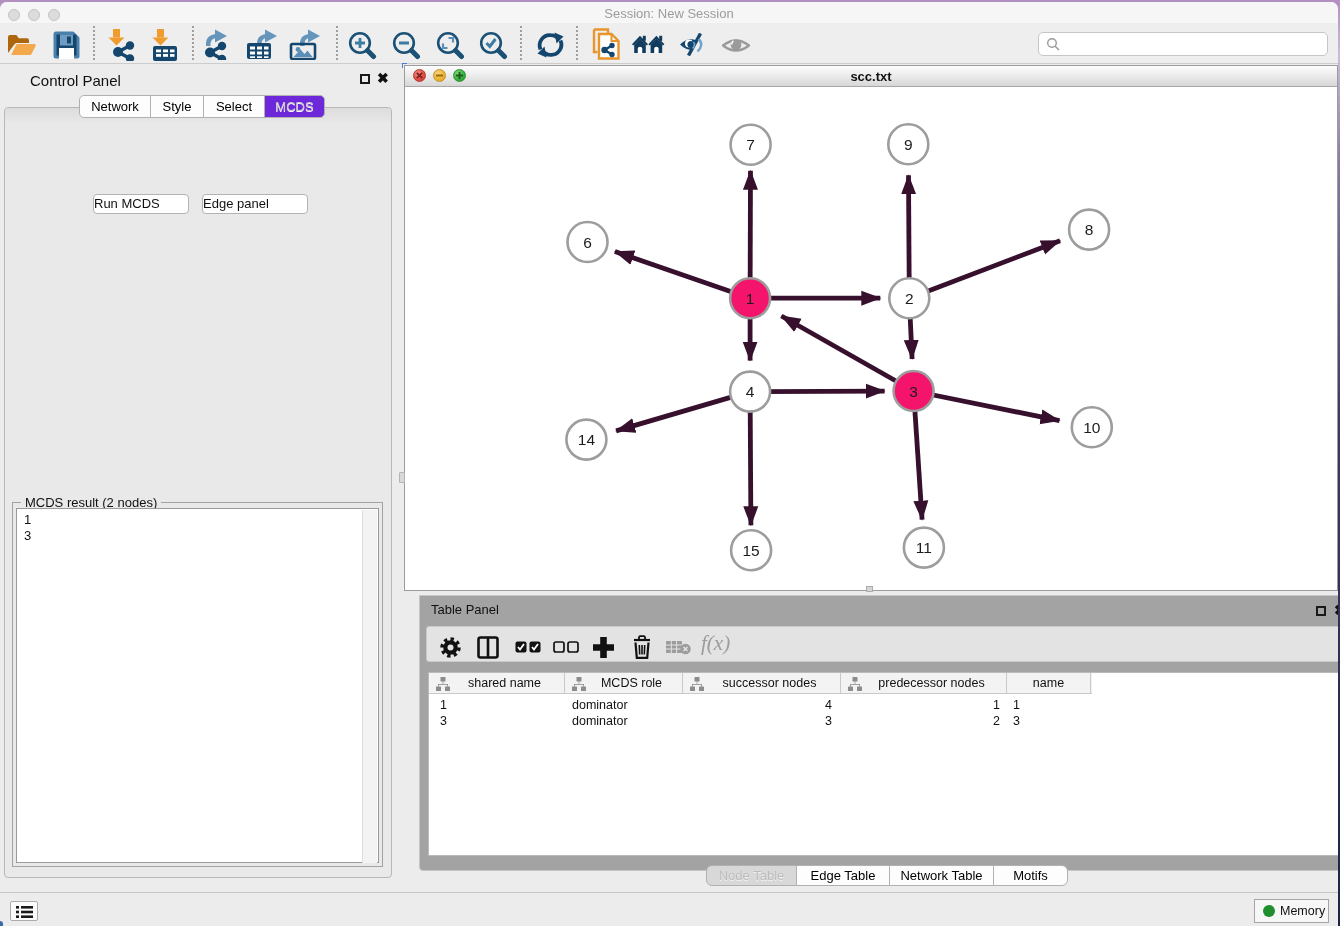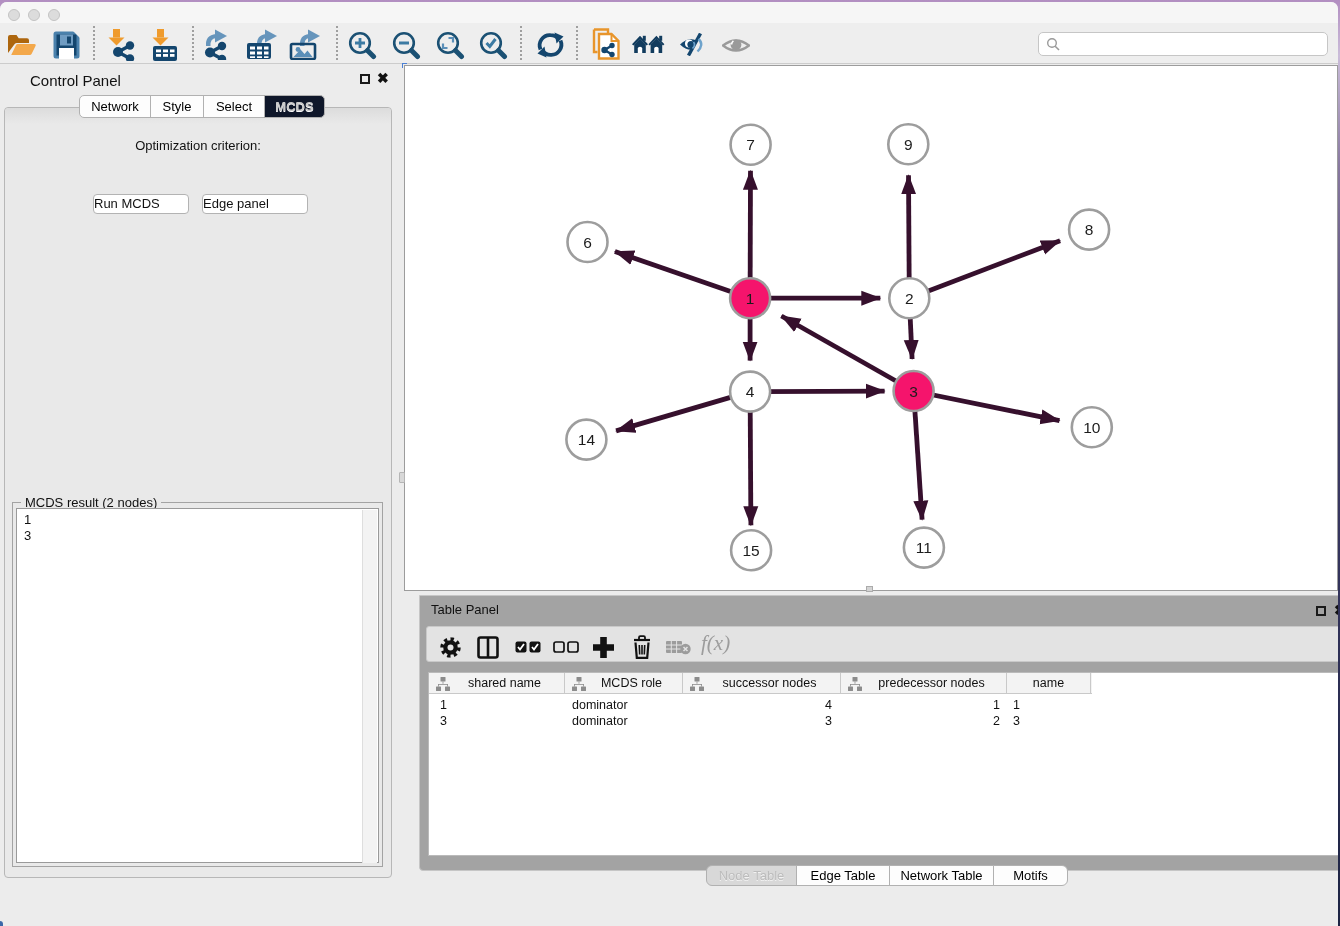--- a/index.html
+++ b/index.html
@@ -12,21 +12,21 @@
 #toolbar { position:absolute; left:0; top:21px; width:1338px; height:41px; background:#eeeeee; border-bottom:1px solid #cccccc; }
 .sep { position:absolute; top:3px; height:34px; width:0; border-left:2px dotted #9f9f9f; }
 .ticon { position:absolute; top:0; }
 #searchbox { position:absolute; left:1038px; top:9px; width:290px; height:24px; background:#fff; border:1px solid #c6c6c6; border-radius:5px; }
 
 #cp-title { position:absolute; left:30px; top:70px; font-size:15px; color:#111; }
 .wbtn-sq { position:absolute; width:10px; height:10px; border:2px solid #1a1a1a; background:transparent; }
 .wbtn-x { position:absolute; font-size:14px; font-weight:bold; color:#111; line-height:12px; }
 .tabs { position:absolute; height:22px; }
 .tab { position:absolute; top:0; height:23px; background:#fdfdfd; border:1px solid #b1b1b1; font-size:13px; color:#000; text-align:center; line-height:21px; }
-.tab.sel { background:#0f172a; color:#c9c9c9; text-shadow:0 1px 0 #fbfbfb;font-weight:bold; }
+.tab.sel { background:#6d28d9; color:#c9c9c9; text-shadow:0 1px 0 #fbfbfb; }
 #tabpane { position:absolute; left:4px; top:105px; width:388px; height:771px; background:#e9e9e9; border:1px solid #b7b7b7; border-radius:4px; }
 #tabpane .topshade { position:absolute; left:0; top:0; width:100%; height:16px; background:linear-gradient(#dcdcdc,#e9e9e9); border-radius:4px 4px 0 0; }
 #optlabel { position:absolute; left:0; top:136px; width:396px; text-align:center; font-size:13px; color:#111; }
 #combo { position:absolute; left:43px; top:157px; width:312px; height:22px; background:#fff; border:1px solid #b3b3b3; border-radius:5px; font-size:13px; color:#111; line-height:20px; padding-left:12px; }
 .btn { position:absolute; height:20px; background:#fff; border:1px solid #b3b3b3; border-radius:4px; font-size:13px; color:#111; line-height:18px; }
 #grp { position:absolute; left:12px; top:500px; width:371px; height:365px; border:1px solid #a3a3a3; }
 #grp-label { position:absolute; left:21px; top:493px; background:#e9e9e9; padding:0 4px; font-size:13px; color:#111; }
 #grp-inner { position:absolute; left:16px; top:506px; width:363px; height:355px; background:#fff; border:1px solid #9a9a9a; font-size:13px; color:#111; line-height:16px; padding:3px 0 0 7px; }
 #grp-scroll { position:absolute; right:1px; top:1px; width:15px; height:353px; background:#f3f3f3; border-left:1px solid #dedede; }
 
@@ -52,20 +52,21 @@
 #listbtn { position:absolute; left:10px; top:8px; width:28px; height:20px; background:#fbfbfb; border:1px solid #ababab; border-radius:2px; }
 #membtn { position:absolute; left:1254px; top:6px; width:75px; height:24px; background:#f7f7f7; border:1px solid #a5a5a5; font-size:12.5px; color:#111; }
 </style>
 </head>
 <body>
 <div id="win">
   <div id="titlebar">
     <div class="tl" style="left:8px;"></div>
     <div class="tl" style="left:28px;"></div>
     <div class="tl" style="left:48px;"></div>
+    <div id="title">Session: New Session</div>
   </div>
   <div id="toolbar">
     <div class="sep" style="left:93px;"></div>
     <div class="sep" style="left:192px;"></div>
     <div class="sep" style="left:336px;"></div>
     <div class="sep" style="left:520px;"></div>
     <div class="sep" style="left:576px;"></div>
     <svg class="ticon" style="left:7px; top:11px;" width="30" height="22" viewBox="0 0 30 22">
       <path d="M1 19 V3 q0-2 2-2 h6.5 l2.2 3.2 h8.3 q2 0 2 2 V9 H9.5 q-1.6 0-2.2 1.5 Z" fill="#ad660e"></path>
       <path d="M4.2 21 l4.6-9.6 q0.6-1.3 2-1.3 h16.4 q2.2 0 1.3 2 l-3.8 7.6 q-0.6 1.3-2 1.3 Z" fill="#f3a84b"></path>
@@ -224,30 +225,40 @@
   <div class="wbtn-x" style="left:377px; top:70px;">✖</div>
   <div id="tabpane">
       <div class="topshade"></div>
     </div>
   <div class="tabs" style="left:0; top:93px;">
     <div class="tab" style="left:79px; width:72px; border-radius:5px 0 0 5px;">Network</div>
     <div class="tab" style="left:150px; width:54px;">Style</div>
     <div class="tab" style="left:203px; width:62px;">Select</div>
     <div class="tab sel" style="left:264px; width:61px; border-radius:0 5px 5px 0;">MCDS</div>
   </div>
-  <div id="optlabel">Optimization criterion:</div>
   <div class="btn" style="left:93px; top:192px; width:96px;">Run MCDS</div>
   <div class="btn" style="left:202px; top:192px; width:106px;">Edge panel</div>
   <div id="grp"></div>
   <div id="grp-label">MCDS result (2 nodes)</div>
   <div id="grp-inner">1<br>3<div id="grp-scroll"></div></div>
 
   <div style="position:absolute; left:402px; top:61px; width:5px; height:5px; background:#4a7fd4;"></div>
   <div style="position:absolute; left:403px; top:62px; width:4px; height:4px; background:#ececec;"></div>
   <div id="netframe">
+    <div id="nettitle">
+      <div class="light" style="left:8px; background:radial-gradient(circle at 35% 30%, #f08f84, #e14840 60%, #c23830); border:0.5px solid #b33b33;"></div>
+      <div class="light" style="left:28px; background:radial-gradient(circle at 35% 30%, #f7d37a, #eeb22f 60%, #d89a22); border:0.5px solid #c1922a;"></div>
+      <div class="light" style="left:48px; background:radial-gradient(circle at 35% 30%, #7fd47a, #35ad3c 60%, #2a9431); border:0.5px solid #2f9238;"></div>
+      <svg width="70" height="19" style="position:absolute; left:0; top:0;" viewBox="0 0 70 19">
+        <path d="M11.8 6.8 L17.2 12.2 M17.2 6.8 L11.8 12.2" stroke="#7d201a" stroke-width="1.7"></path>
+        <path d="M31 9.5 L38 9.5" stroke="#9a6a10" stroke-width="1.9"></path>
+        <path d="M51 9.5 L58 9.5 M54.5 6 L54.5 13" stroke="#1c5c17" stroke-width="1.9"></path>
+      </svg>
+      <div id="nettext">scc.txt</div>
+    </div>
     <svg id="graph" width="932" height="503" style="position:absolute; left:0; top:21px;" viewBox="0 0 932 503">
       <defs>
         <marker id="arr" markerWidth="20" markerHeight="16" refX="19" refY="8" orient="auto" markerUnits="userSpaceOnUse">
           <path d="M0,0.5 L20,8 L0,15.5 Z" fill="#36102d"></path>
         </marker>
       </defs>
       <g stroke="#36102d" stroke-width="4.8" marker-end="url(#arr)">
         <line x1="345.1" y1="211.2" x2="345.5" y2="83.8"></line>
         <line x1="345.1" y1="211.2" x2="209.9" y2="164.5"></line>
         <line x1="345.1" y1="211.2" x2="475.3" y2="211.2"></line>
@@ -408,14 +419,32 @@
       </div>
     </div>
     <div class="btabs">
       <div class="btab sel" style="left:286px; width:91px; border-radius:6px 0 0 6px;">Node Table</div>
       <div class="btab" style="left:376px; width:94px;">Edge Table</div>
       <div class="btab" style="left:469px; width:105px;">Network Table</div>
       <div class="btab" style="left:573px; width:75px; border-radius:0 6px 6px 0;">Motifs</div>
     </div>
   </div>
 
+  <div id="statusbar">
+    <div id="listbtn">
+        <svg style="position:absolute; left:5px; top:4px;" width="17" height="12" viewBox="0 0 17 12">
+          <g fill="#1a1a1a">
+            <rect x="0" y="0" width="3" height="2.6"></rect>
+            <rect x="5" y="0" width="12" height="2.6"></rect>
+            <rect x="0" y="4.7" width="3" height="2.6"></rect>
+            <rect x="5" y="4.7" width="12" height="2.6"></rect>
+            <rect x="0" y="9.4" width="3" height="2.6"></rect>
+            <rect x="5" y="9.4" width="12" height="2.6"></rect>
+          </g>
+        </svg>
+      </div>
+    <div id="membtn">
+        <span style="position:absolute; left:8px; top:5px; width:12px; height:12px; border-radius:50%; background:#1e8e2e;"></span>
+        <span style="position:absolute; left:25px; top:0; line-height:22px;">Memory</span>
+      </div>
+  </div>
 </div>
 <div style="position:absolute; left:0; top:921px; width:3px; height:5px; background:#3c68a8; border-radius:0 3px 0 0;"></div>
 
 </body></html>

